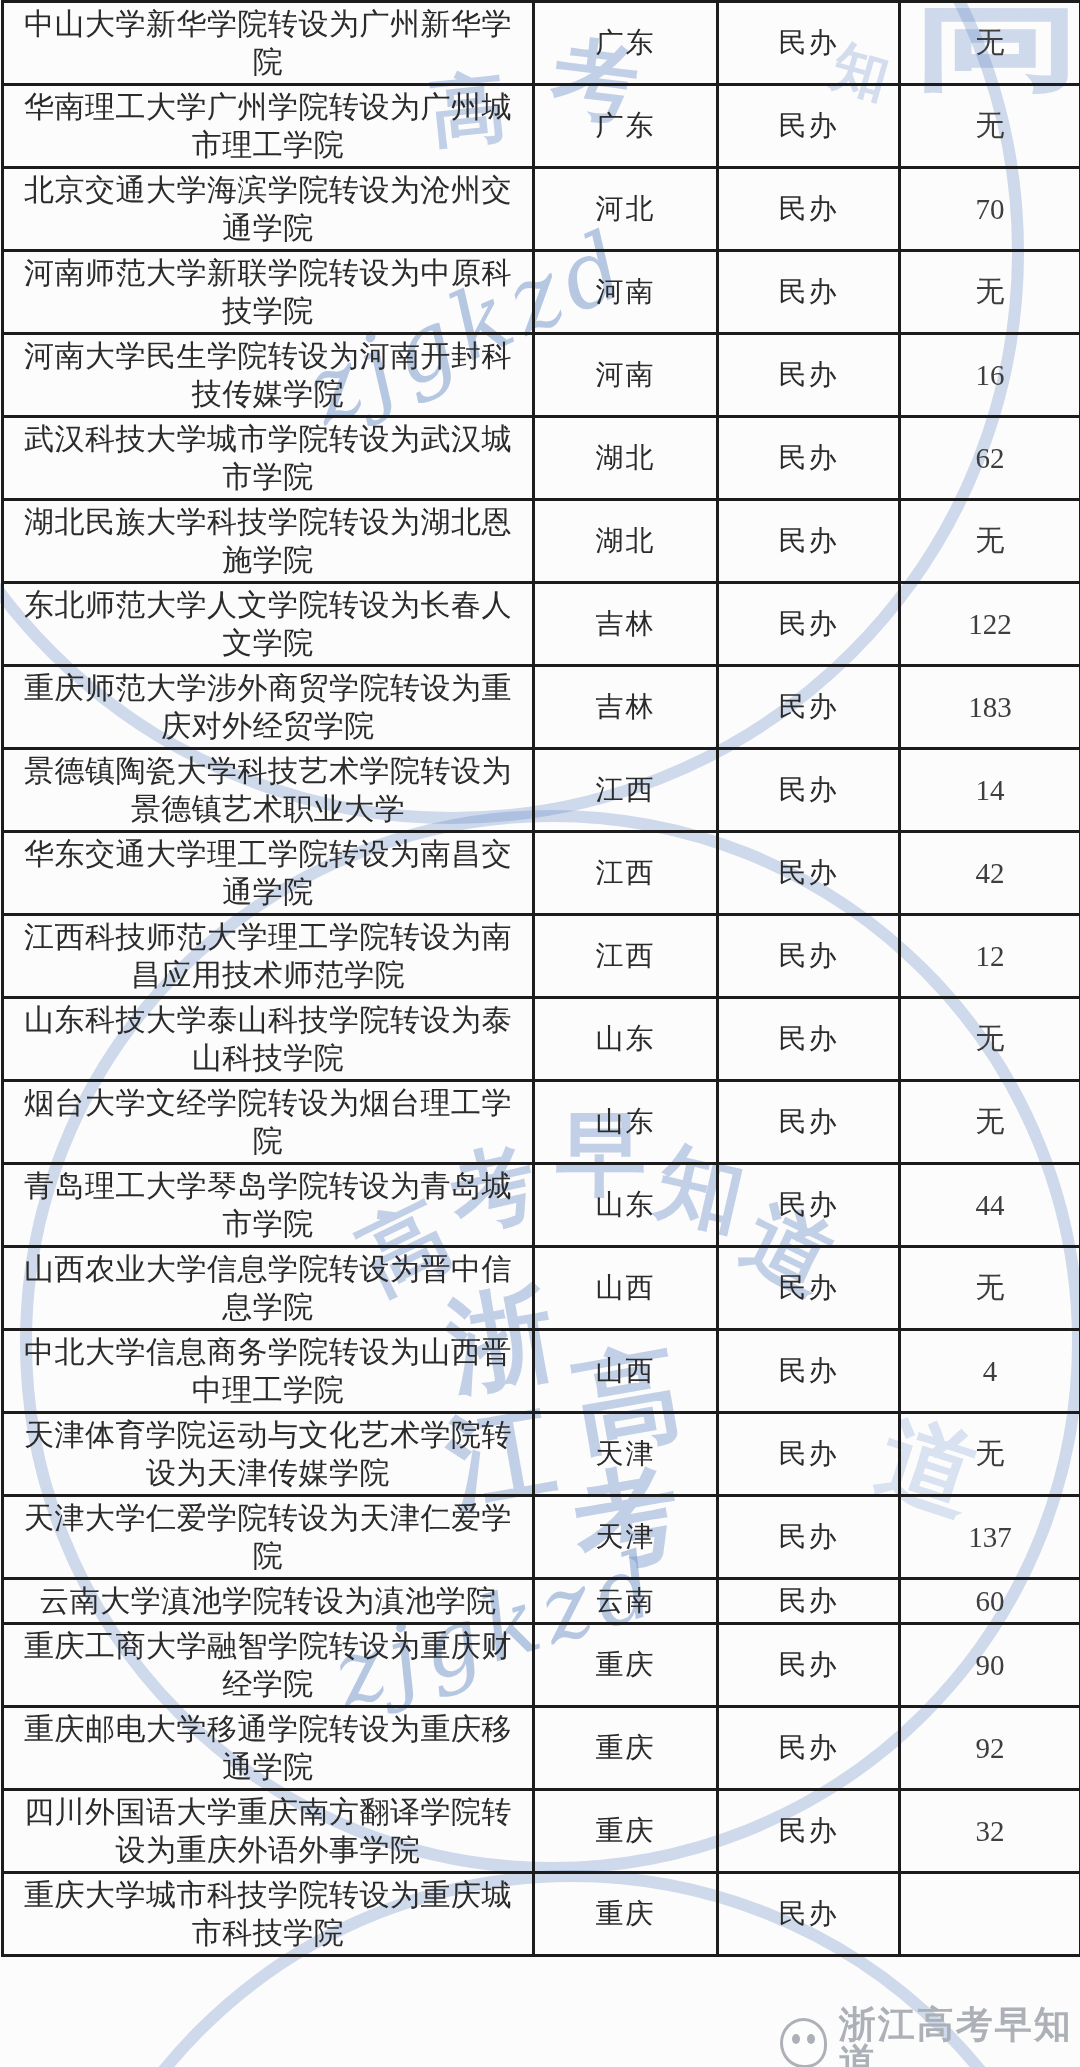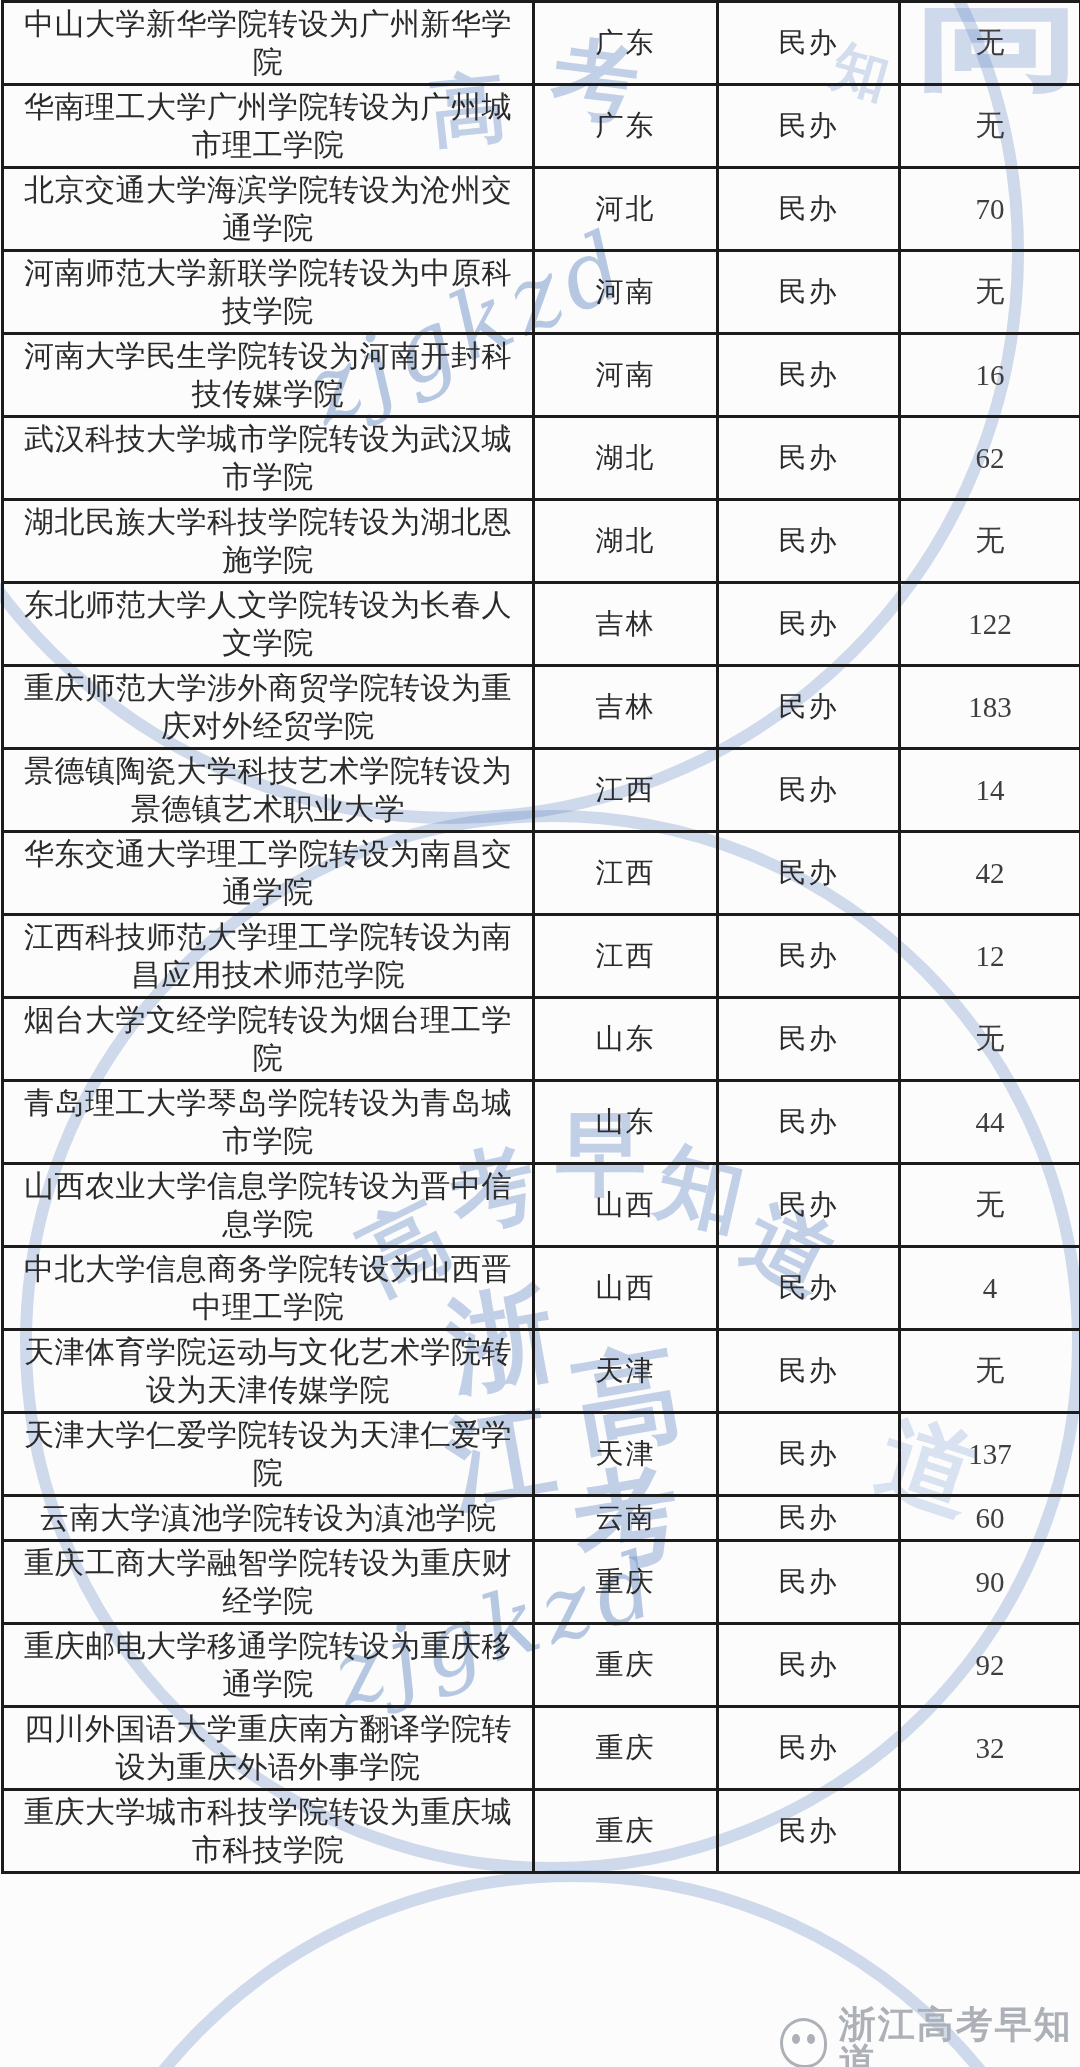--- a/index.html
+++ b/index.html
@@ -139,20 +139,26 @@
     <td class="small">江西</td>
     <td class="small">民办</td>
     <td class="quota">42</td>
   </tr>
       <tr class="double">
     <td class="school">江西科技师范大学理工学院转设为南昌应用技术师范学院</td>
     <td class="small">江西</td>
     <td class="small">民办</td>
     <td class="quota">12</td>
   </tr>
+      <tr class="double">
+    <td class="school">山东科技大学泰山科技学院转设为泰山科技学院</td>
+    <td class="small">山东</td>
+    <td class="small">民办</td>
+    <td class="quota">无</td>
+  </tr>
       <tr class="single">
     <td class="school">烟台大学文经学院转设为烟台理工学院</td>
     <td class="small">山东</td>
     <td class="small">民办</td>
     <td class="quota">无</td>
   </tr>
       <tr class="double">
     <td class="school">青岛理工大学琴岛学院转设为青岛城市学院</td>
     <td class="small">山东</td>
     <td class="small">民办</td>

